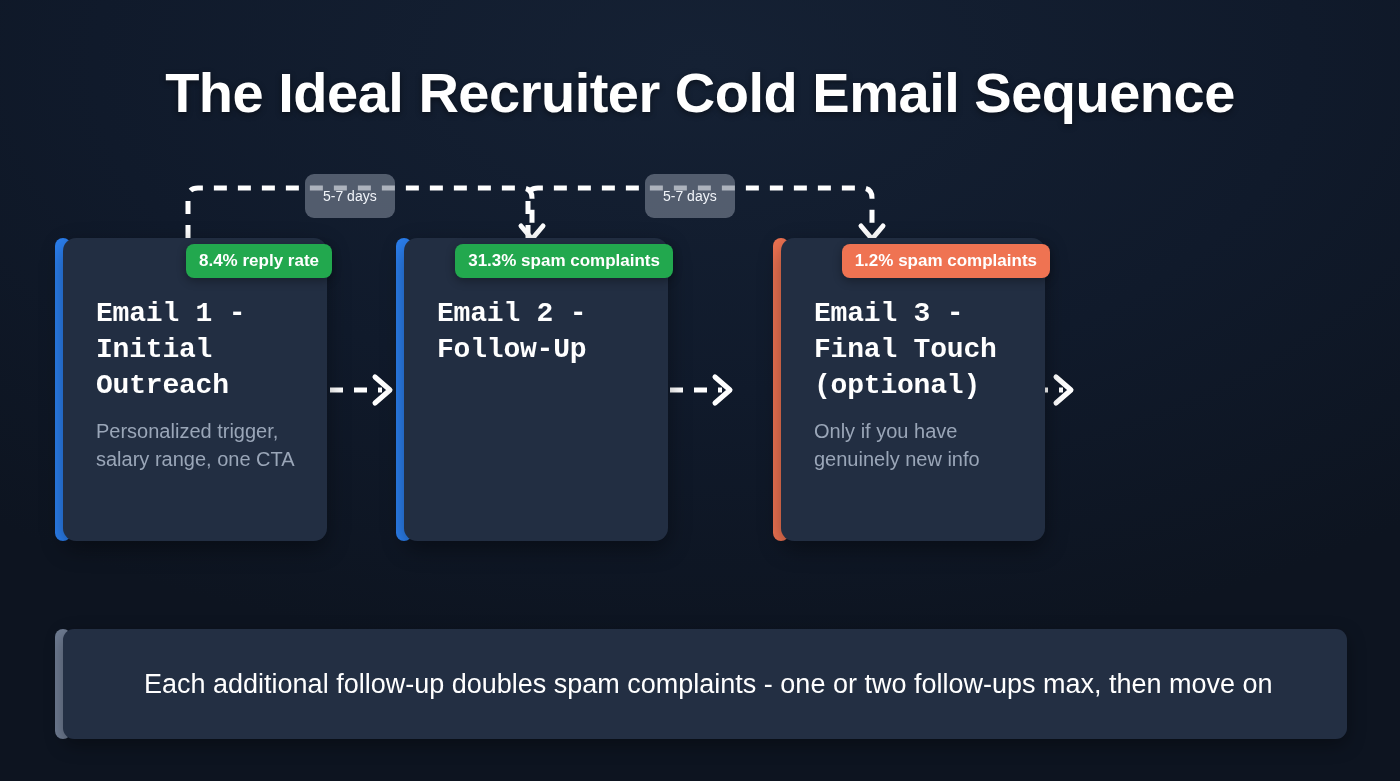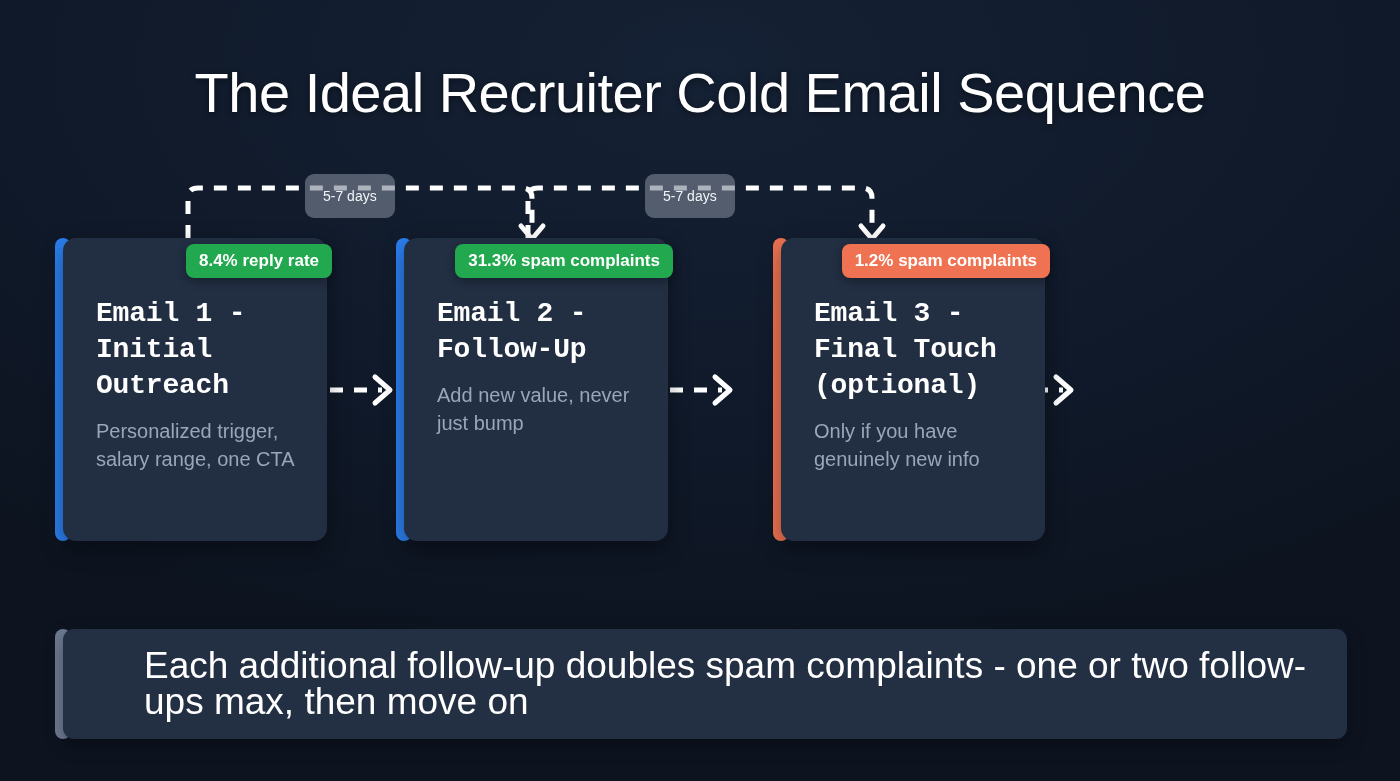--- a/index.html
+++ b/index.html
@@ -22,21 +22,21 @@
 
   
   #page-title {
     position: absolute;
     top: 57px;
     left: 0;
     width: 1400px;
     text-align: center;
     font-size: 56px;
     line-height: 72px;
-    font-weight: 400;
+    font-weight: 700;
     letter-spacing: -0.5px;
     color: #ffffff;
     text-shadow: 0 2px 6px rgba(0,0,0,0.45);
   }
 
   
   #flow-connectors {
     position: absolute;
     top: 0;
     left: 0;
@@ -175,21 +175,21 @@
     left: 8px; top: 0;
     width: 1284px; height: 110px;
     background: #232f43;
     border-radius: 11px;
     box-shadow: 0 6px 18px rgba(0,0,0,0.34);
     display: flex;
     align-items: center;
     padding-left: 81px;
   }
   #banner-text {
-    font-size: 37px;
+    font-size: 27px;
     line-height: 36px;
     font-weight: 400;
     color: #ffffff;
   }
 </style>
 </head>
 <body style="background-color: rgb(16, 26, 43);">
 
 <h1 id="page-title">The Ideal Recruiter Cold Email Sequence</h1>
 
@@ -240,21 +240,20 @@
     </div>
   </div>
 
   <div class="card-wrap" id="card-wrap-1">
     <div class="card-accent" style="background-color: rgb(43, 127, 239);"></div>
     <div class="card-body">
       <div class="badge-row">
         <div class="metric-badge" style="background-color: rgb(34, 168, 78);">31.3% spam complaints</div>
       </div>
       <div class="card-title">Email 2 - Follow-Up</div>
-      <div class="card-desc">Add new value, never just bump</div>
     </div>
   </div>
 
   <div class="card-wrap" id="card-wrap-2">
     <div class="card-accent" style="background-color: rgb(239, 115, 82);"></div>
     <div class="card-body">
       <div class="badge-row">
         <div class="metric-badge" style="background-color: rgb(239, 115, 82);">1.2% spam complaints</div>
       </div>
       <div class="card-title">Email 3 - Final Touch (optional)</div>

